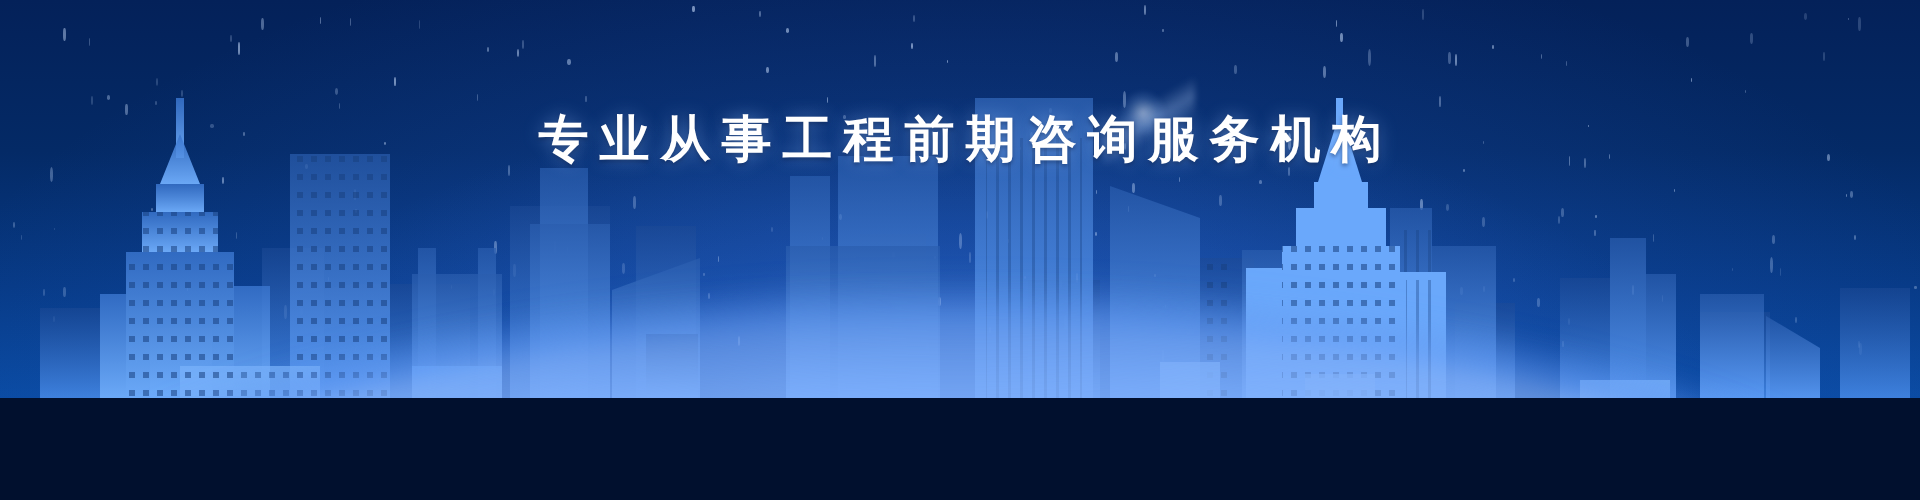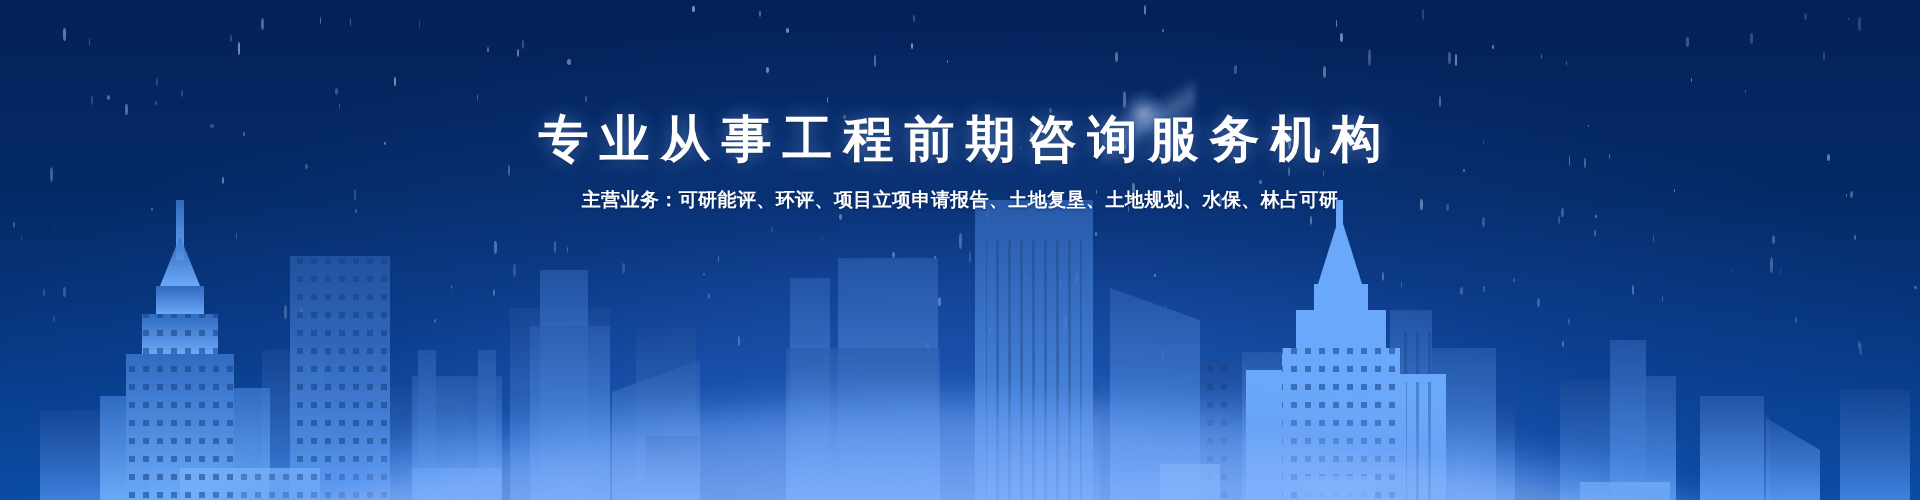--- a/index.html
+++ b/index.html
@@ -2,21 +2,21 @@
 <html><head>
 <meta charset="utf-8">
 <title>Banner</title>
 <style>
   html,body{margin:0;padding:0;background:#01102e;}
   *{box-sizing:border-box;}
 
   .banner{
     position:relative;
     width:1920px;
-    height:500px;
+    height:398px;
     overflow:hidden;
     font-family:Liberation Serif, serif;
     background:
       radial-gradient(ellipse 1100px 520px at 50% 118%, rgba(120,175,255,.55) 0%, rgba(60,120,230,.22) 42%, rgba(10,45,110,0) 72%),
       radial-gradient(ellipse 1500px 700px at 50% 100%, rgba(40,95,205,.42) 0%, rgba(10,45,110,0) 70%),
       linear-gradient(180deg,#042159 0%, #042a66 38%, #073a86 72%, #0a4ba3 100%);
   }
 
   
   .stars{position:absolute;inset:0;pointer-events:none;}
@@ -428,16 +428,15 @@
   </svg>
 
   <div class="horizon-rim"></div>
   <div class="horizon"></div>
 
   <div class="content">
 
     <h1 class="headline">专业从事工程前期咨询服务机构</h1>
 
 
-    <div class="services">主营业务：可研能评、环评、项目立项申请报告、土地复垦、土地规划、水保、林占可研</div>
   </div>
 
 </div>
 
 </body></html>

